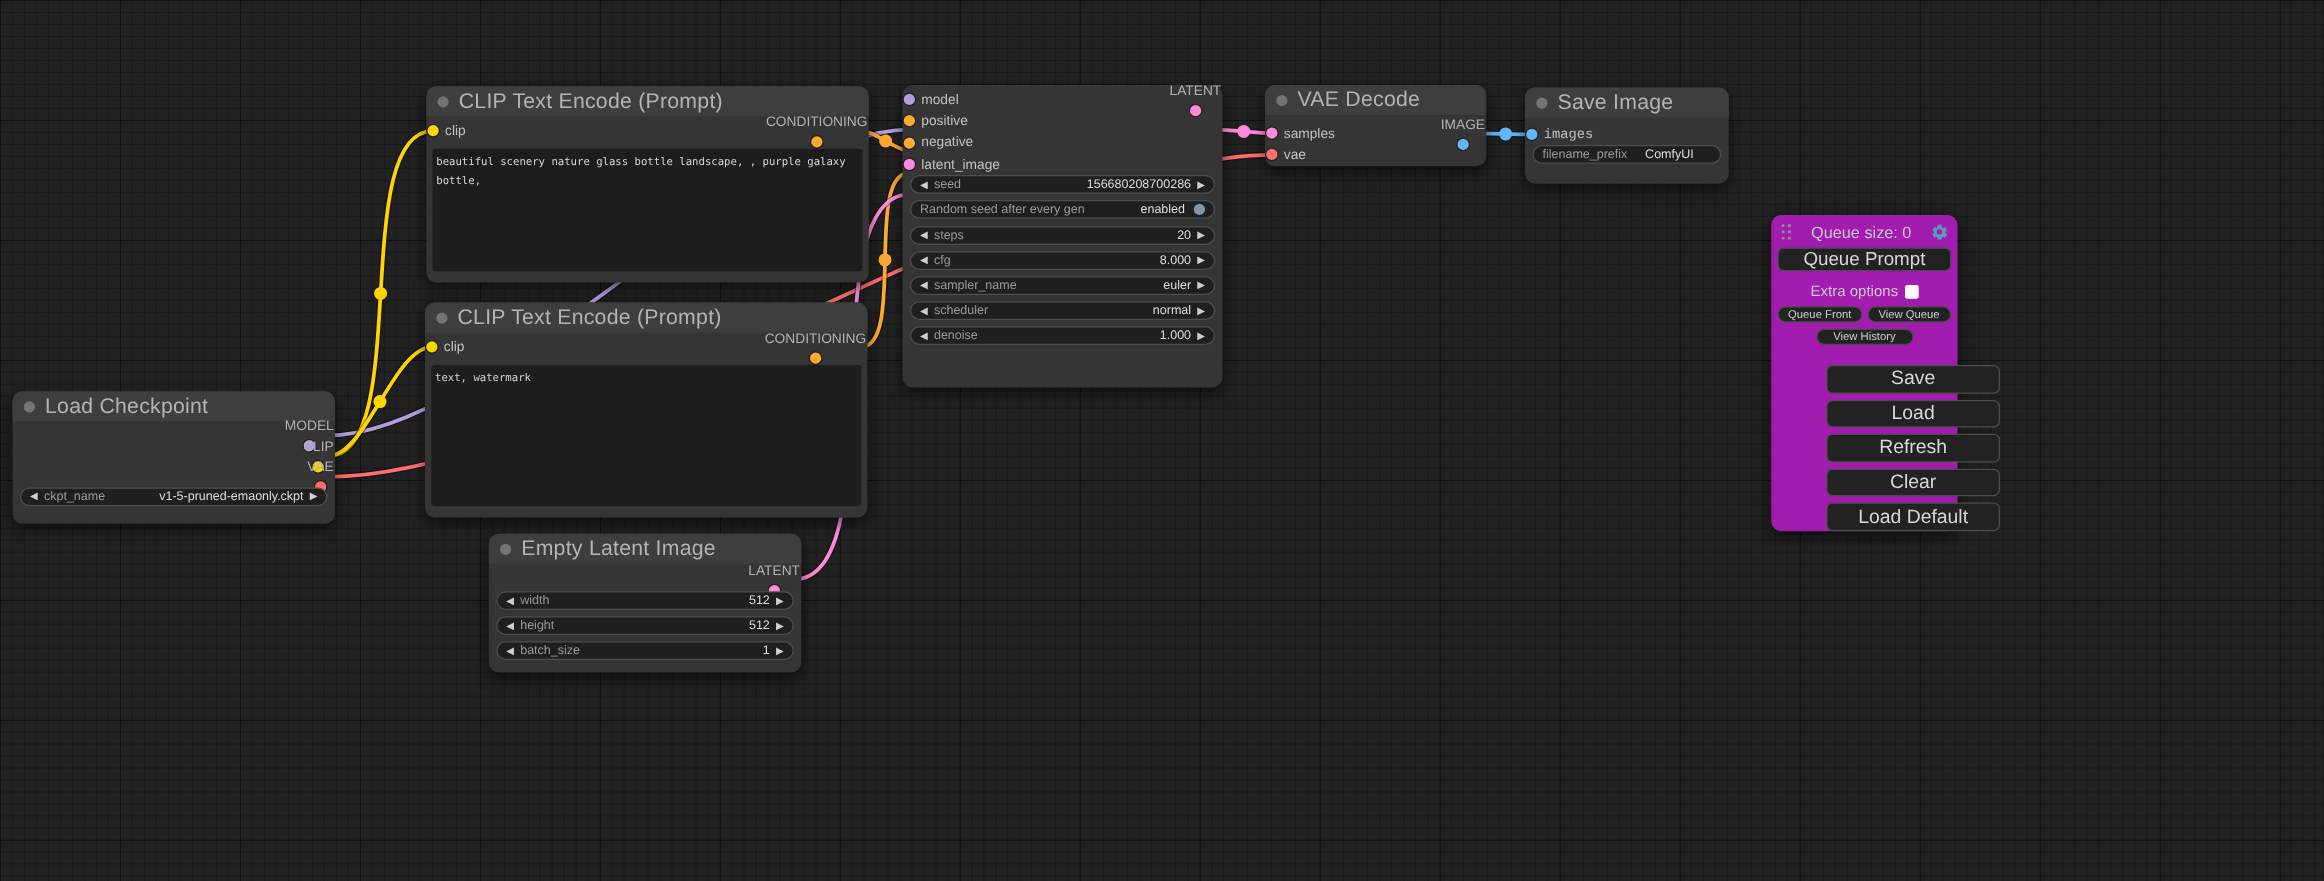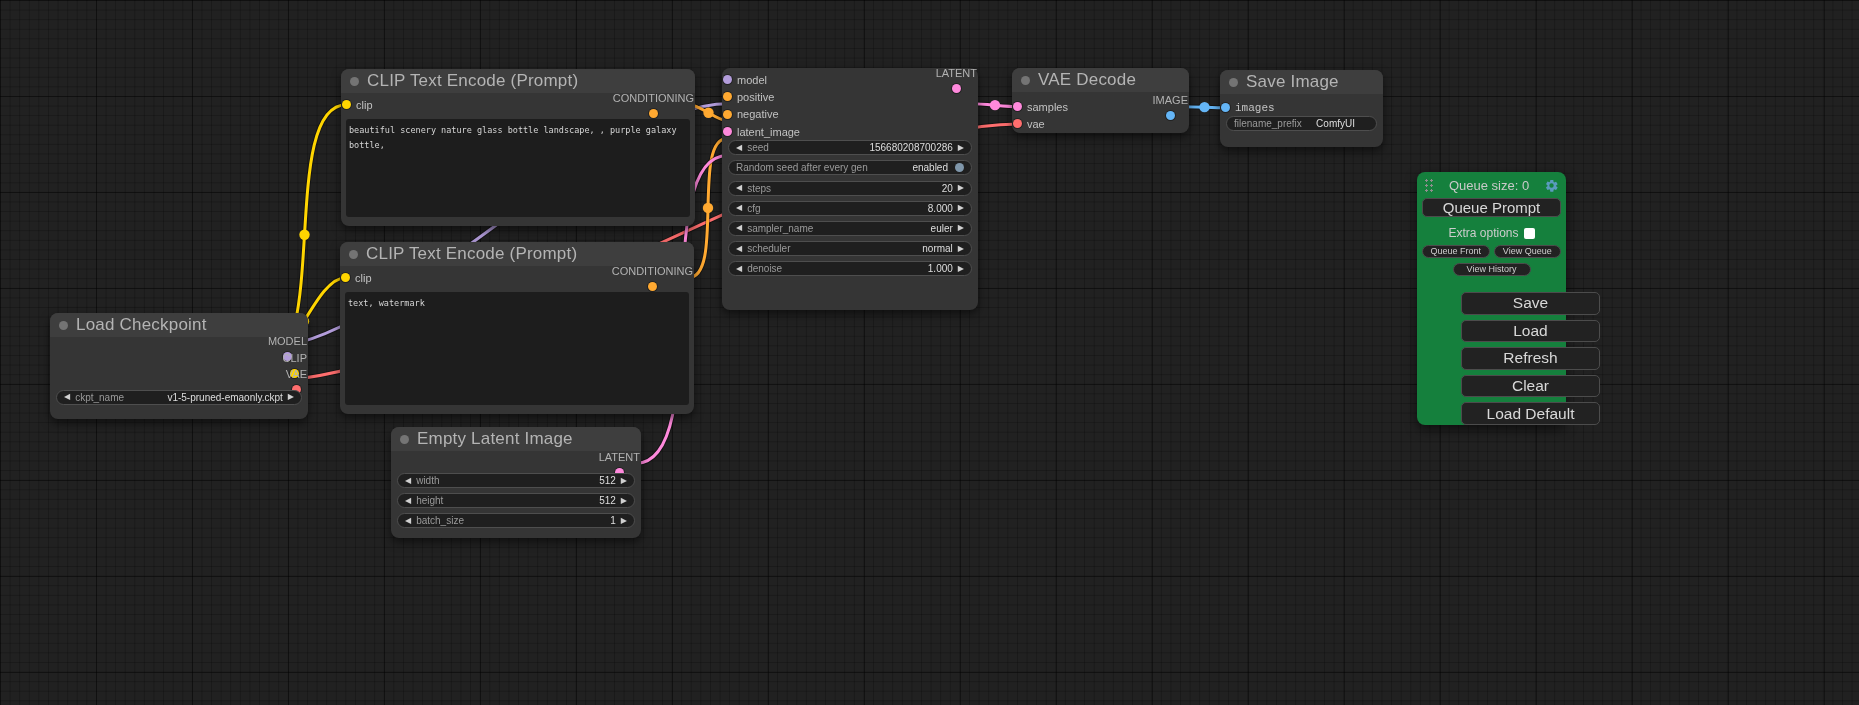--- a/index.html
+++ b/index.html
@@ -53,21 +53,21 @@
   .widget:first-of-type { margin-top:2px; }
   .w-arrow { font-size:8px; color:#d0d0d0; line-height:1; }
   .w-label { color:#9a9a9a; white-space:nowrap; }
   .w-value { margin-left:auto; color:#dedede; white-space:nowrap; }
   .widget-text .w-value { margin-right:14px; }
   .knob { width:9px; height:9px; border-radius:50%; background:#7f96aa; flex:0 0 9px; margin-left:2px; }
 
   
   .menu {
     position:absolute; left:1417px; top:172px; width:149px; height:253px;
-    background:#15803d; border-radius:8px; box-shadow:0 4px 12px rgba(0,0,0,.6);
+    background:#a21caf; border-radius:8px; box-shadow:0 4px 12px rgba(0,0,0,.6);
     padding:6px 5px 0; display:flex; flex-direction:column; color:#c8c8c8;
   }
   .menu-header { display:flex; align-items:center; height:18px; padding:0 2px; }
   .drag-handle {
     width:10px; height:15px;
     background-image:radial-gradient(circle, #8f8f8f 1.1px, transparent 1.4px);
     background-size:5px 5px;
   }
   .queue-size { flex:1; text-align:center; font-size:13px; color:#c9c9c9; }
   .gear { width:15px; height:15px; }
@@ -117,21 +117,21 @@
       <path d="M 635.5 463.5 C 715.8541967543398 463.5, 647.1458032456602 155.53125, 727.5 155.53125" fill="none" stroke="#FF89DC" stroke-width="3" stroke-linecap="round"></path>
       <circle cx="681.5" cy="309.515625" r="5.2" fill="#FF89DC"></circle>
       <path d="M 972.5 103.640625 C 983.7749722837797 103.640625, 1006.2250277162203 106.640625, 1017.5 106.640625" fill="none" stroke="rgba(0,0,0,.35)" stroke-width="5" stroke-linecap="round"></path>
       <path d="M 972.5 103.640625 C 983.7749722837797 103.640625, 1006.2250277162203 106.640625, 1017.5 106.640625" fill="none" stroke="#FF89DC" stroke-width="3" stroke-linecap="round"></path>
       <circle cx="995" cy="105.140625" r="5.2" fill="#FF89DC"></circle>
       <path d="M 1183.5 106.640625 C 1194.0029757688 106.640625, 1214.9970242312 107.640625, 1225.5 107.640625" fill="none" stroke="rgba(0,0,0,.35)" stroke-width="5" stroke-linecap="round"></path>
       <path d="M 1183.5 106.640625 C 1194.0029757688 106.640625, 1214.9970242312 107.640625, 1225.5 107.640625" fill="none" stroke="#64B5F6" stroke-width="3" stroke-linecap="round"></path>
       <circle cx="1204.5" cy="107.140625" r="5.2" fill="#64B5F6"></circle>
     </svg>
 
-<div class="node" style="left: 10px; top: 313px; width: 258px; height: 106px; margin-left: 40px;">
+<div class="node" style="left: 10px; top: 313px; width: 258px; height: 106px;">
       <div class="node-title">
         <span class="title-dot"></span>
         <span class="title-text">Load Checkpoint</span>
       </div>
       <div class="node-body" style="padding-top: 3px;">
         <div class="io-row" style="height: 16.6px;">
           <span class="port out">
             <span class="port-label">MODEL</span>
             <span class="port-dot" style="background: rgb(179, 157, 219);"></span>
           </span>

